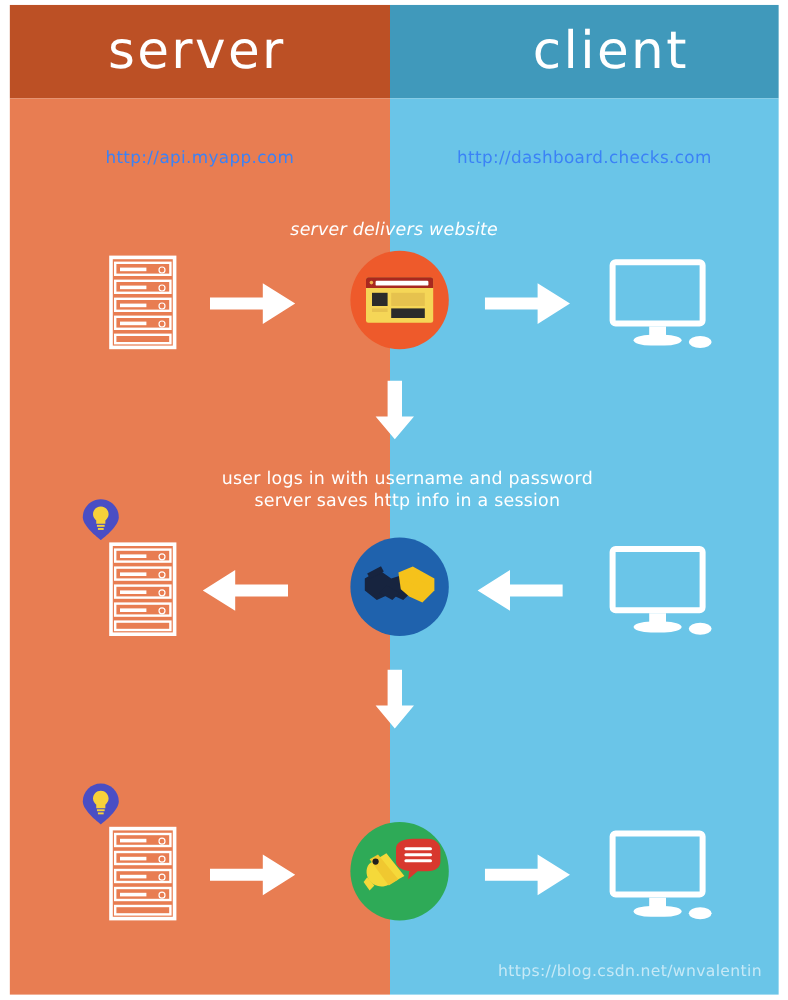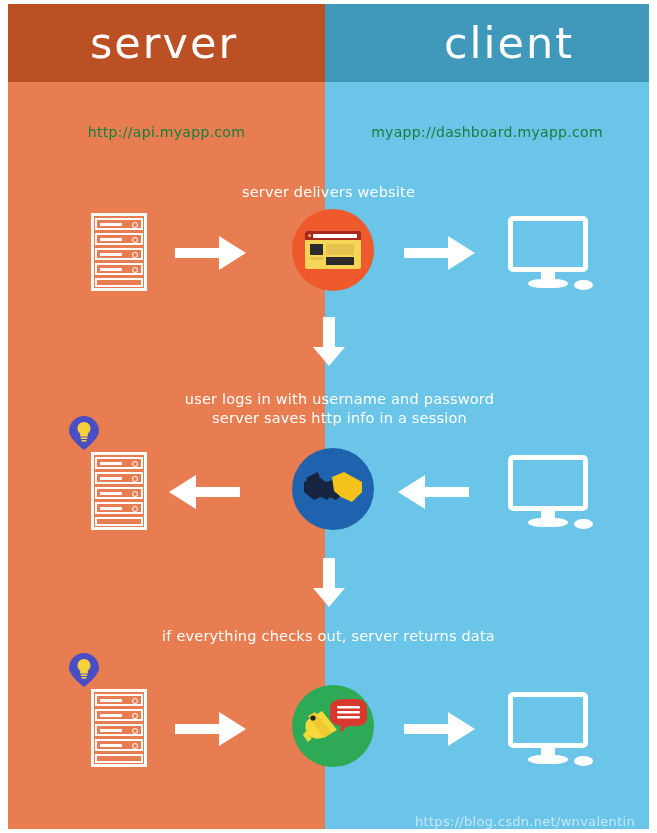--- a/index.html
+++ b/index.html
@@ -43,40 +43,40 @@
     text-align: center;
     font-family: "DejaVu Sans", sans-serif;
   }
   #title-server { left: 0;     width: 312px; }
   #title-client { left: 317px; width: 368px; }
 
   
   .url-text {
     position: absolute;
     top: 120px;
-    color: #15803d;
+    color: #3b82f6;
     font-size: 14px;
     text-align: center;
     letter-spacing: .3px;
   }
   #url-server { left: 0;     width: 317px; }
   #url-client { left: 317px; width: 324px; }
 
   
   .caption {
     position: absolute;
     left: 0;
     width: 641px;
     text-align: center;
     color: #ffffff;
     font-size: 14.5px;
     line-height: 19px;
     letter-spacing: .2px;
   }
-  #caption-1 { top: 179px; }
+  #caption-1 { top: 179px; font-style: italic; }
   #caption-2 { top: 386px; padding-left: 11px; }
   #caption-3 { top: 623px; }
 
   
   .row { position: absolute; left: 0; width: 641px; height: 92px; }
   #row-1 { top: 202px; }
   #row-2 { top: 441px; }
   #row-3 { top: 678px; }
 
   
@@ -260,41 +260,41 @@
     width: 32px;
     height: 36px;
   }
   #pin-2 { left: 60px; top: 411px; }
   #pin-3 { left: 60px; top: 648px; }
 
   
   #watermark {
     position: absolute;
     right: 14px;
-    bottom: 0;
+    bottom: 12px;
     color: rgba(255,255,255,0.62);
     font-size: 13px;
     letter-spacing: .3px;
   }
 </style>
 </head>
 <body>
 
 <div id="poster">
 
   <div class="bg-left-head"></div>
   <div class="bg-right-head"></div>
   <div class="bg-left-body"></div>
   <div class="bg-right-body"></div>
 
   <div class="head-title" id="title-server">server</div>
   <div class="head-title" id="title-client">client</div>
 
   <div class="url-text" id="url-server">http://api.myapp.com</div>
-  <div class="url-text" id="url-client">myapp://dashboard.myapp.com</div>
+  <div class="url-text" id="url-client">http://dashboard.checks.com</div>
 
   <div class="caption" id="caption-1">
     <div>server delivers website</div>
   </div>
 
   <div class="row" id="row-1">
 
     <div class="rack" style="left:83px;">
       <div class="rack-outer"></div>
       <div class="rack-slot" style="top:5px;">
@@ -427,21 +427,20 @@
     </div>
   </div>
 
   <div class="arrow-down" id="arrow-down-2">
     <svg viewBox="0 0 34 50" width="34" height="50" aria-hidden="true">
       <path d="M11 0 H23 V30 H33 L17 49 L1 30 H11 Z" fill="#ffffff"></path>
     </svg>
   </div>
 
   <div class="caption" id="caption-3">
-    <div>if everything checks out, server returns data</div>
   </div>
 
   <div class="pin" id="pin-3">
     <svg viewBox="0 0 32 36" width="32" height="36" aria-hidden="true">
       <path d="M16 1 C7.7 1 1 7.7 1 16 C1 24 16 35 16 35 C16 35 31 24 31 16 C31 7.7 24.3 1 16 1 Z" fill="#4a4ec4"></path>
       <path d="M16 7 C12.4 7 9.5 9.9 9.5 13.5 C9.5 15.9 10.9 17.4 12.2 18.7 L12.2 21.5 L19.8 21.5 L19.8 18.7 C21.1 17.4 22.5 15.9 22.5 13.5 C22.5 9.9 19.6 7 16 7 Z" fill="#f7d13a"></path>
       <rect x="12.8" y="22.4" width="6.4" height="1.6" fill="#f7d13a"></rect>
       <rect x="13.6" y="25" width="4.8" height="1.6" fill="#f7d13a"></rect>
     </svg>
   </div>

